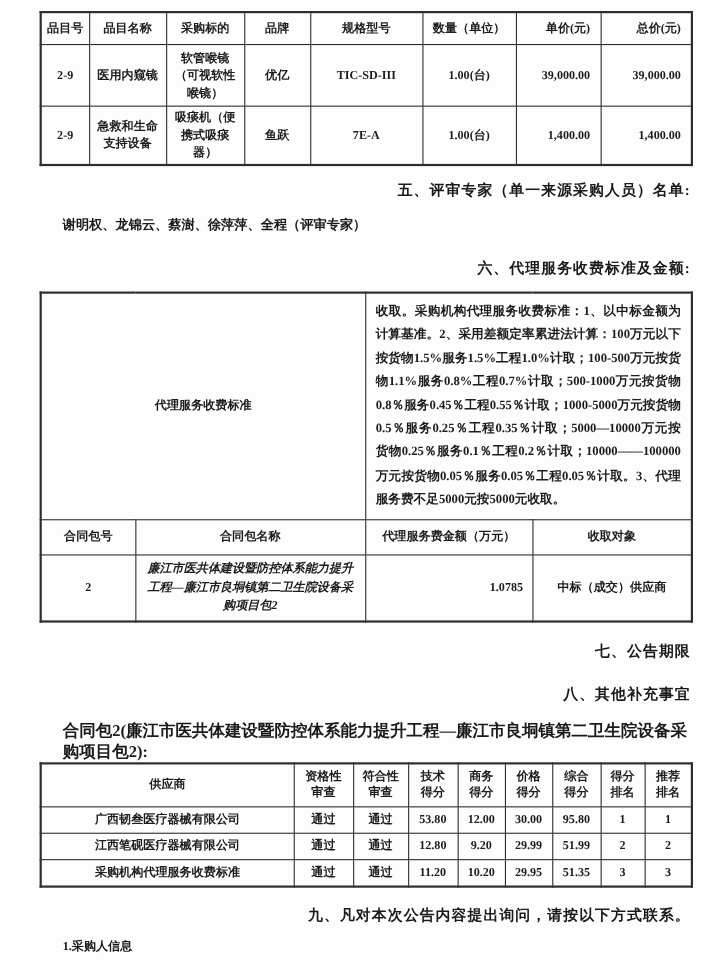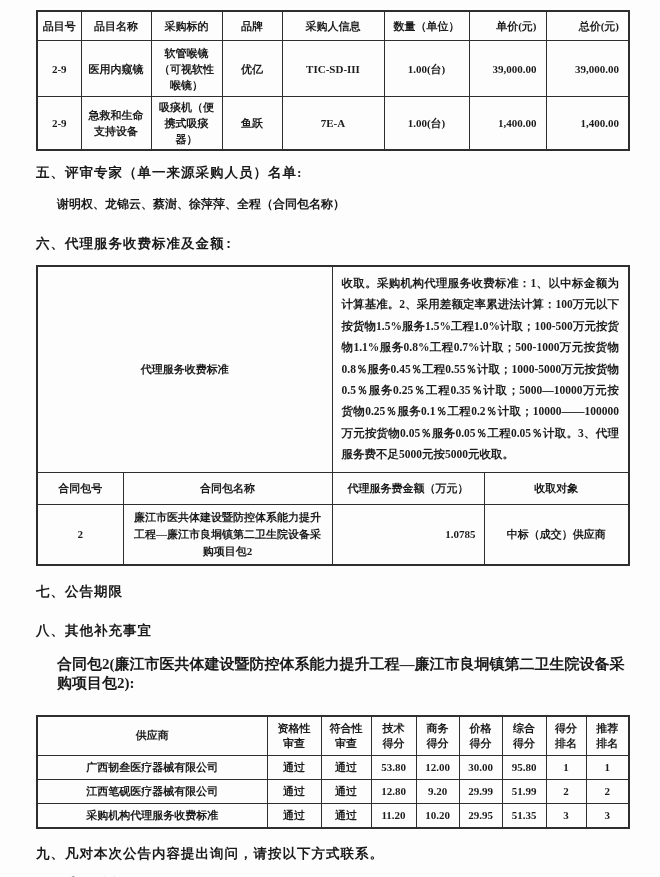--- a/index.html
+++ b/index.html
@@ -33,39 +33,40 @@
   .items-table .row-tall  { height: 56px; }
   .items-table .row-mid   { height: 48px; }
   .num-right { text-align: right !important; padding-right: 9px !important; }
 
   
   .sec-heading {
     font-size: 13.5px;
     letter-spacing: 1px;
     margin: 0;
     color: #1a1a1a;
+    text-align: right;
   }
   .sec-body {
     font-size: 12px;
     margin: 0;
     padding-left: 21px;
     color: #1a1a1a;
   }
 
   
   .fee-label-cell { font-size: 11.5px; }
   .fee-text-cell {
     text-align: justify !important;
     padding: 6px 9px !important;
     line-height: 21.4px !important;
     font-size: 11.5px !important;
     margin-left: 36px;
   }
   .fee-table .hdr-row td { height: 27px; }
-  .pkg-name-cell { text-align: left; padding: 4px 7px !important; line-height: 17px !important; }
+  .pkg-name-cell { text-align: left; padding: 4px 7px !important; line-height: 17px !important; font-style: italic; }
   .fee-amount-cell { text-align: right !important; padding-right: 8px !important; }
 
   
   .sup-table td { white-space: pre-line; }
   .sup-table .hdr-row td { height: 34px; line-height: 15px; }
   .sup-table .data-row td { height: 19px; }
   .sup-name-cell { }
 </style>
 </head>
 <body>
@@ -83,21 +84,21 @@
           <col style="width:85px">
           <col style="width:77px">
           <col style="width:83px">
       </colgroup>
       <tbody>
           <tr>
         <th>品目号</th>
         <th>品目名称</th>
         <th>采购标的</th>
         <th>品牌</th>
-        <th>采购人信息</th>
+        <th>规格型号</th>
         <th>数量（单位）</th>
         <th class="num-right">单价(元)</th>
         <th class="num-right">总价(元)</th>
       </tr>
       <tr class="row-tall">
         <td>2-9</td>
         <td>医用内窥镜</td>
         <td>软管喉镜（可视软性喉镜）</td>
         <td>优亿</td>
         <td>TIC-SD-III</td>
@@ -112,23 +113,23 @@
         <td>鱼跃</td>
         <td>7E-A</td>
         <td>1.00(台)</td>
         <td class="num-right">1,400.00</td>
         <td class="num-right">1,400.00</td>
       </tr>
     </tbody>
       </table>
 
     <div class="sec-heading" style="margin-top:13px;">五、评审专家（单一来源采购人员）名单:</div>
-    <div class="sec-body" style="margin-top:14px;">谢明权、龙锦云、蔡澍、徐萍萍、全程（合同包名称）</div>
-
-    <div class="sec-heading" style="margin-top:22px;font-family:Liberation Mono, monospace;">六、代理服务收费标准及金额:</div>
+    <div class="sec-body" style="margin-top:14px;">谢明权、龙锦云、蔡澍、徐萍萍、全程（评审专家）</div>
+
+    <div class="sec-heading" style="margin-top:22px;">六、代理服务收费标准及金额:</div>
 
     <table class="doc-table fee-table" style="margin-top:12px;">
       <colgroup>
         <col style="width:86px">
           <col style="width:209px">
           <col style="width:152px">
           <col style="width:145px">
       </colgroup>
       <tbody>
           <tr>
@@ -148,21 +149,21 @@
         <td>中标（成交）供应商</td>
       </tr>
     </tbody>
       </table>
 
     <div class="sec-heading" style="margin-top:17px;">七、公告期限</div>
 
     <div class="sec-heading" style="margin-top:21px;">八、其他补充事宜</div>
     <div class="sec-body" style="margin-top:15px; font-size:15px;">合同包2(廉江市医共体建设暨防控体系能力提升工程—廉江市良垌镇第二卫生院设备采购项目包2):</div>
 
-    <table class="doc-table sup-table" style="margin-top:22px;">
+    <table class="doc-table sup-table" style="margin-top:0;">
       <colgroup>
         <col style="width:230px">
           <col style="width:54px">
           <col style="width:50px">
           <col style="width:45px">
         <col style="width:43px">
           <col style="width:43px">
           <col style="width:44px">
           <col style="width:40px">
           <col style="width:43px">

